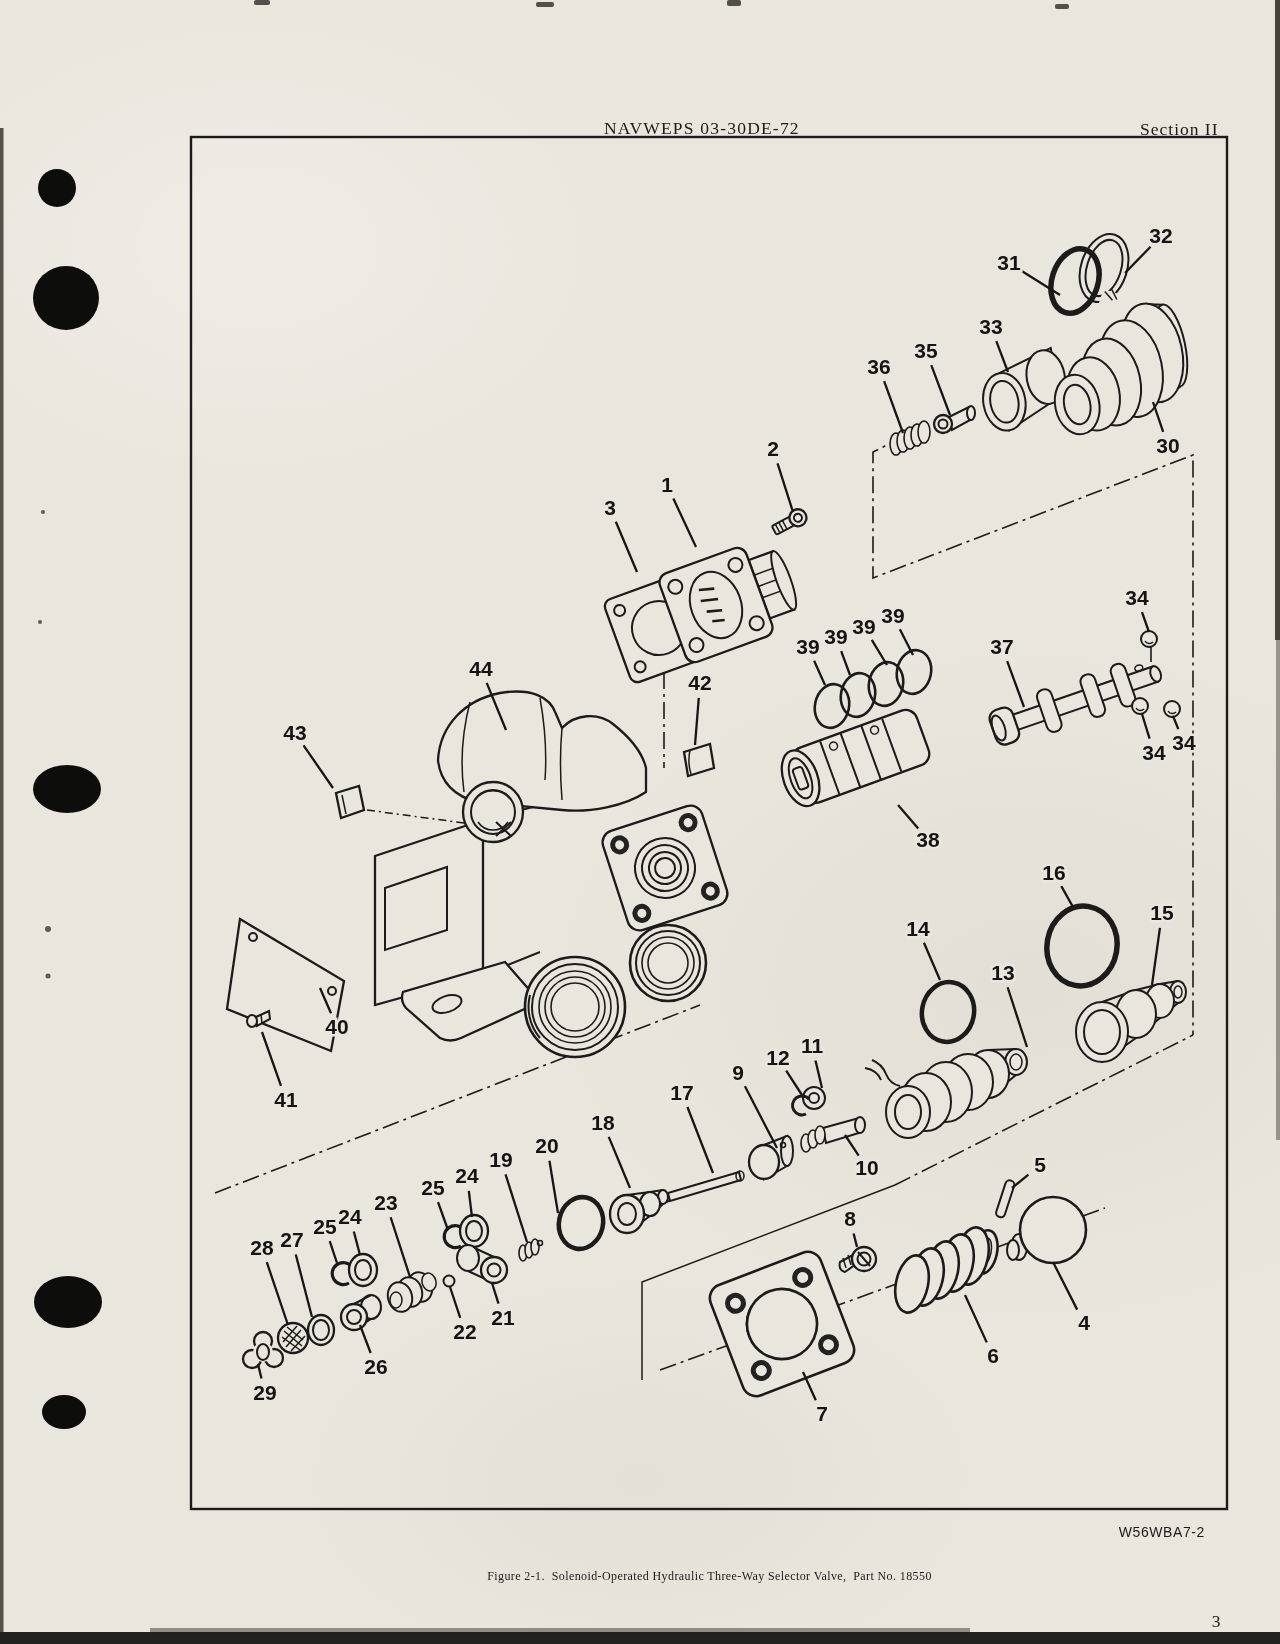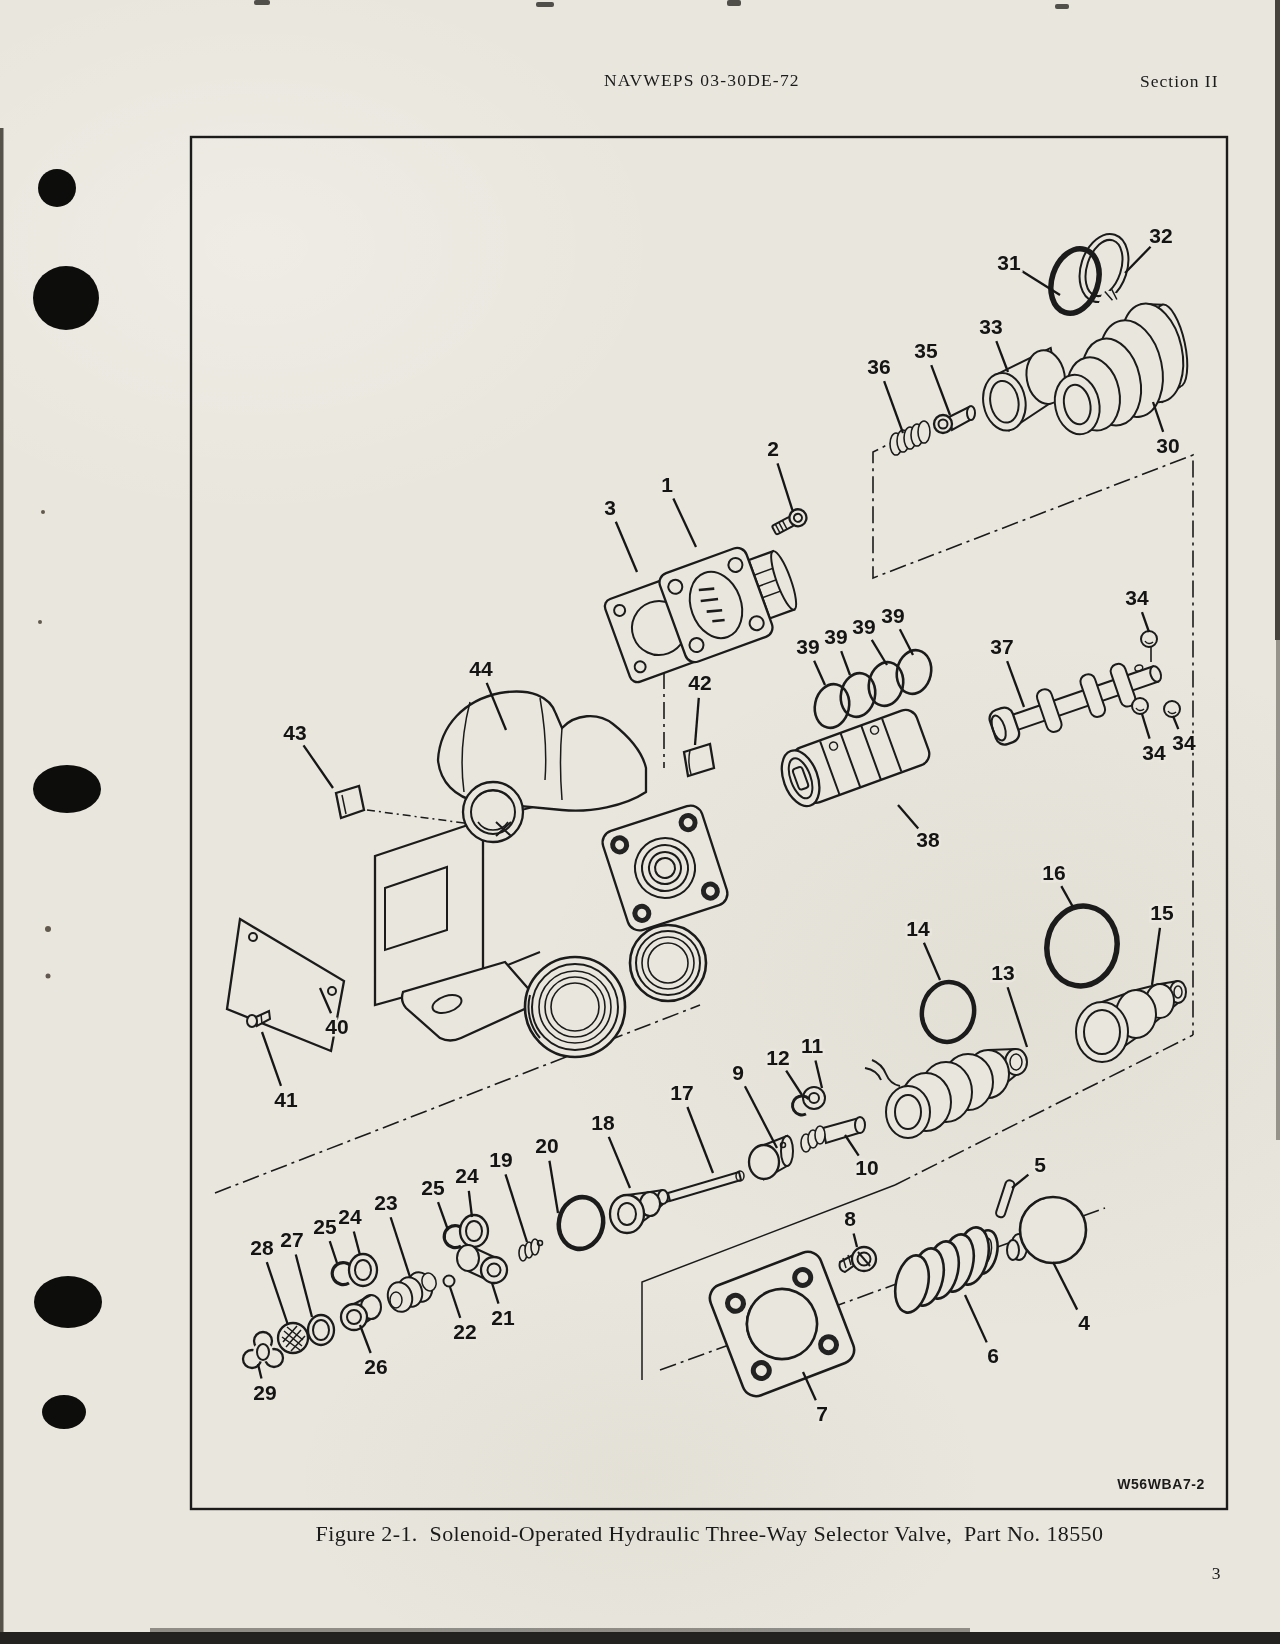--- a/index.html
+++ b/index.html
@@ -11,26 +11,26 @@
   }
   .page-bg{
     position:absolute;inset:0;
     background:
       radial-gradient(ellipse 600px 400px at 20% 15%, rgba(255,255,255,.25), transparent 70%),
       radial-gradient(ellipse 700px 500px at 80% 60%, rgba(120,110,90,.06), transparent 70%),
       radial-gradient(ellipse 500px 300px at 50% 90%, rgba(120,110,90,.05), transparent 70%),
       #e9e6dd;
   }
   #diagram{position:absolute;left:0;top:0;}
-  .txt{position:absolute;white-space:pre;}
+  .txt{position:absolute;white-space:pre;margin-top:48px;}
   .header-left{left:604px;top:70px;font-size:17.5px;letter-spacing:1.2px;}
   .header-right{left:1140px;top:71px;width:96px;text-align:left;font-size:17.5px;letter-spacing:1px;}
-  .caption{left:191px;top:1521px;width:1037px;text-align:center;font-size:22px;letter-spacing:0.4px;}
+  .caption{left:191px;top:1521px;width:1037px;text-align:center;font-size:12px;letter-spacing:0.4px;}
   .figure-ref{left:905px;top:1476px;width:300px;text-align:right;
-    font-family:"Liberation Sans", sans-serif;font-size:14px;font-weight:700;letter-spacing:0.6px;}
+    font-family:"Liberation Sans", sans-serif;font-size:14px;font-weight:400;letter-spacing:0.6px;}
   .page-number{left:1196px;top:1563px;width:40px;text-align:center;font-size:17.5px;}
   
   .ln{stroke:#1b1b1b;fill:none;}
   .fillp{fill:#e9e6dd;}
   .w1{stroke-width:1.5;} .w2{stroke-width:2;} .w22{stroke-width:2.3;} .w25{stroke-width:2.6;}
   .thick4{stroke-width:4.5;} .thick5{stroke-width:5.5;} .thin{stroke-width:1.6;}
   .dashdot{stroke:#1b1b1b;fill:none;stroke-width:1.6;stroke-dasharray:17 5 3 5;}
   .dash{stroke:#1b1b1b;fill:none;stroke-width:1.5;stroke-dasharray:8 4 2 4;}
   .leader{stroke:#161616;stroke-width:2.3;fill:none;}
   .callout{font-family:"Liberation Sans", sans-serif;font-size:21px;font-weight:700;

